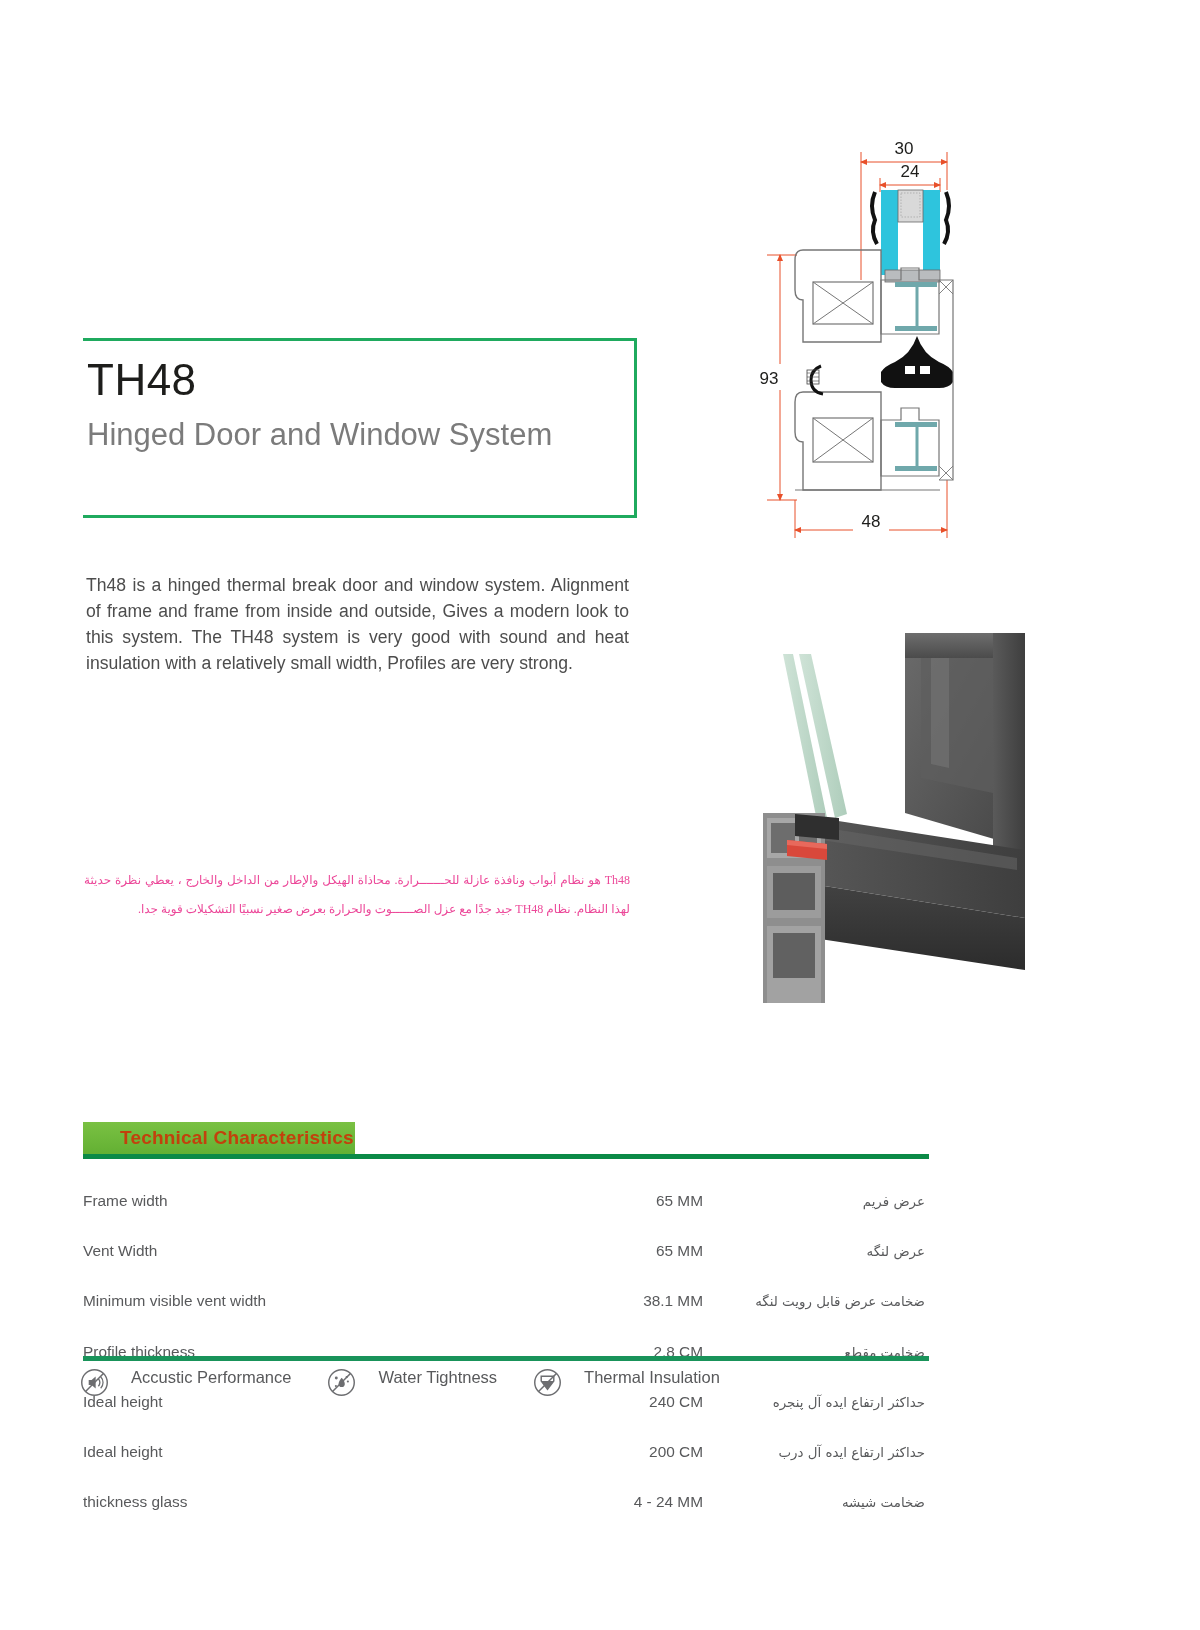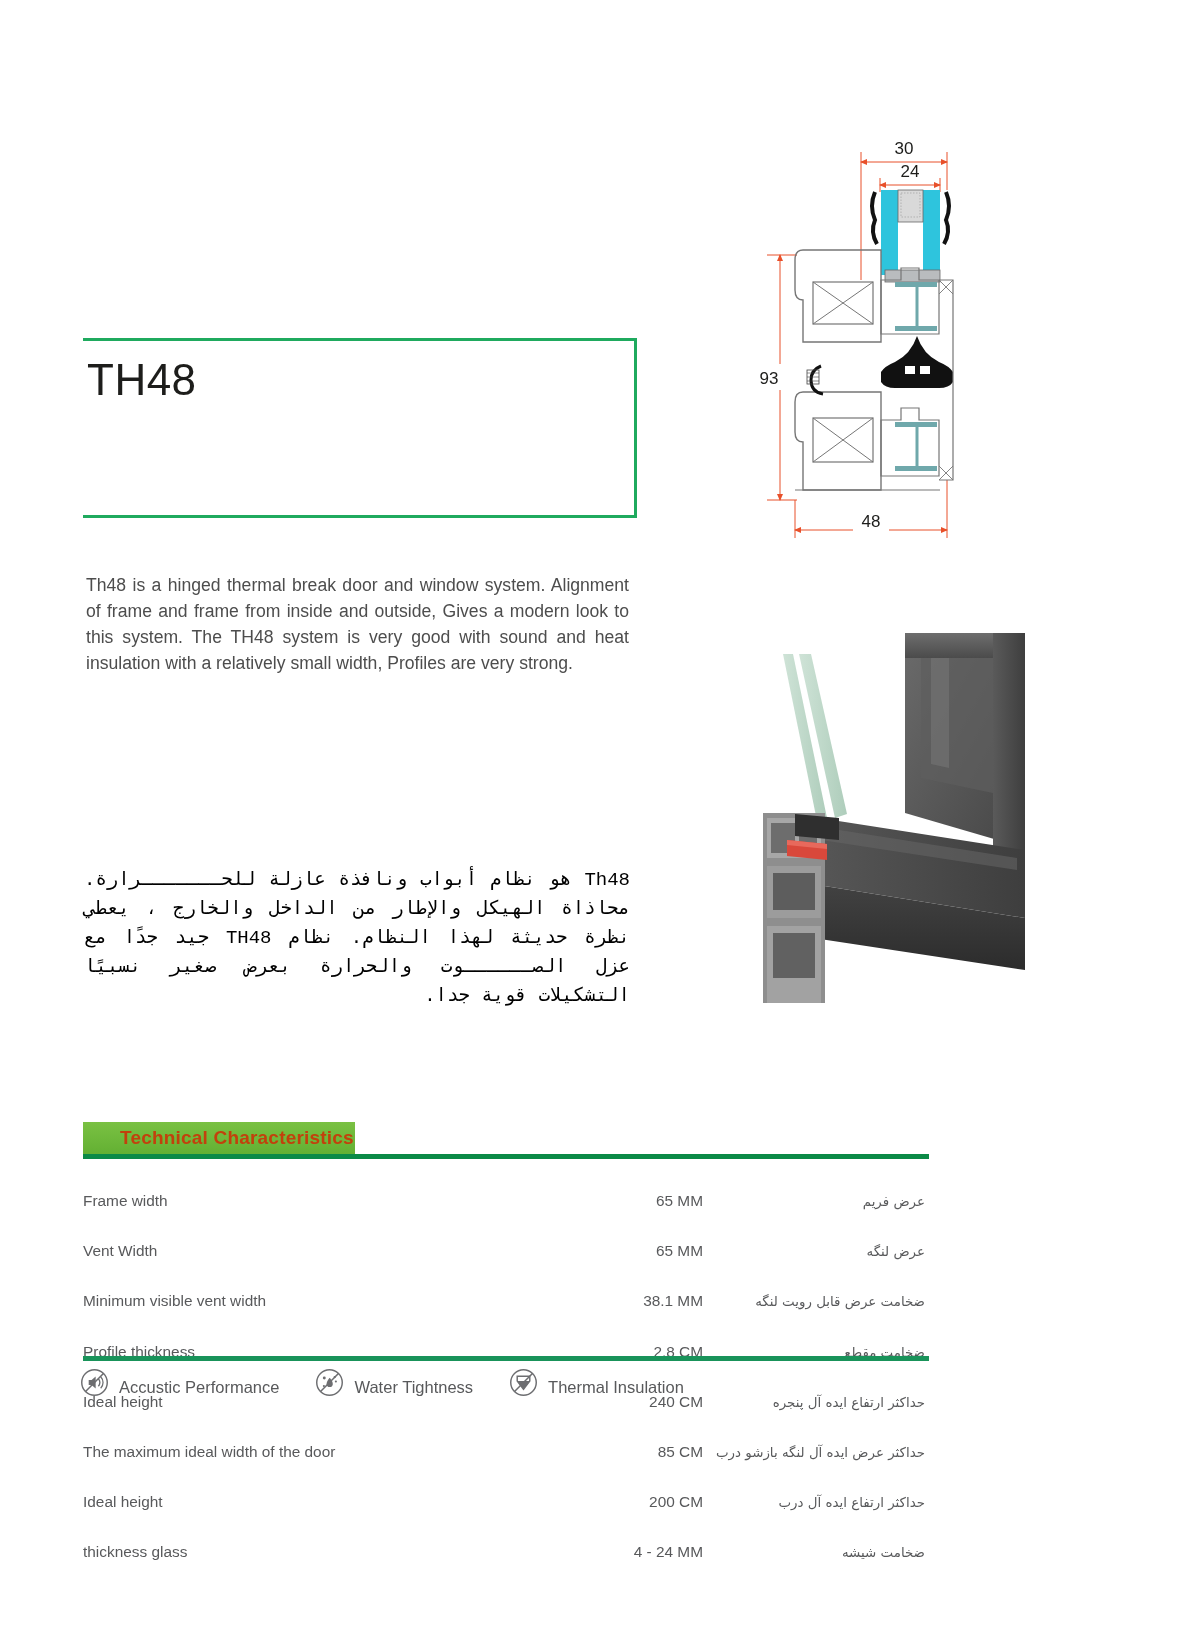--- a/index.html
+++ b/index.html
@@ -36,22 +36,22 @@
   }
   .para-fa {
     position: absolute; right: 570px; top: 730px; width: 546px;
     direction: rtl; text-align: justify;
     font-family: "DejaVu Sans", "Liberation Sans", sans-serif;
     font-size: 15.4px; line-height: 27px; color: #3b3b3b;
   }
   .para-ar {
     position: absolute; right: 570px; top: 866px; width: 546px;
     direction: rtl; text-align: justify;
-    font-family: Liberation Mono, monospace;
-    font-size: 19px; line-height: 29px; color: #000000;
+    font-family: Liberation Serif, serif;
+    font-size: 12px; line-height: 29px; color: #ec4899;
   }
 
   
   .tc-header-bar {
     position: absolute; left: 83px; top: 1122px; width: 272px; height: 32px;
     background: linear-gradient(180deg,#7ac143 0%,#63b033 100%);
   }
   .tc-header-text {
     position: absolute; left: 120px; top: 1127px;
     font-size: 19px; font-weight: bold; color: #c2410c; letter-spacing: .2px;
@@ -74,38 +74,39 @@
   .tc-label { width: 395px; flex: none; }
   .tc-value { width: 225px; flex: none; text-align: right; }
   .tc-fa {
     flex: 1; text-align: right; direction: rtl;
     font-family: "DejaVu Sans", "Liberation Sans", sans-serif;
     font-size: 13.4px; color: #58595b; padding-right: 4px;
   }
 
   
   .features { position: absolute; left: 80px; top: 1368px; display: flex; }
-  .feature { display: flex; align-items: flex-end; margin-right: 36px; }
+  .feature { display: flex; align-items: flex-start; margin-right: 36px; gap: 12px; }
   .feature-label {
     font-size: 16.5px; color: #58595b; margin-left: 10px; white-space: nowrap;
   }
   .ficon { width: 29px; height: 29px; flex: none; }
 
   
   .drawing { position: absolute; left: 735px; top: 130px; width: 265px; height: 430px; }
   
   .photo { position: absolute; left: 735px; top: 618px; width: 290px; height: 385px; }
 </style>
 </head>
 <body>
 
 <div class="page">
 
   <div class="title-box"></div>
   <div class="title-main">TH48</div>
+  <div class="title-sub">Hinged Door and Window System</div>
 
   <div class="para-en">Th48 is a hinged thermal break door and window system. Alignment of frame and frame from inside and outside, Gives a modern look to this system. The TH48 system is very good with sound and heat insulation with a relatively small width, Profiles are very strong.</div>
   <div class="para-ar">Th48 هو نظام أبواب ونافذة عازلة للحـــــــرارة. محاذاة الهيكل والإطار من الداخل والخارج ، يعطي نظرة حديثة لهذا النظام. نظام TH48 جيد جدًا مع عزل الصــــــوت والحرارة بعرض صغير نسبيًا التشكيلات قوية جدا.</div>
 
   <div class="drawing">
     <svg viewBox="0 0 265 430" width="265" height="430">
       <defs>
         <marker id="ar" markerWidth="7" markerHeight="7" refX="6" refY="3" orient="auto">
           <path d="M0,0 L7,3 L0,6 z" fill="#e8502a"></path>
         </marker>
@@ -267,25 +268,20 @@
     </div>
     <div class="tc-row">
       <span class="tc-label">Profile thickness</span>
       <span class="tc-value">2.8 CM</span>
       <span class="tc-fa">ضخامت مقطع</span>
     </div>
     <div class="tc-row">
       <span class="tc-label">Ideal height</span>
       <span class="tc-value">240 CM</span>
       <span class="tc-fa">حداکثر ارتفاع ایده آل پنجره</span>
-    </div>
-    <div class="tc-row">
-      <span class="tc-label">The maximum ideal width of the door</span>
-      <span class="tc-value">85 CM</span>
-      <span class="tc-fa">حداکثر عرض ایده آل لنگه بازشو درب</span>
     </div>
     <div class="tc-row">
       <span class="tc-label">Ideal height</span>
       <span class="tc-value">200 CM</span>
       <span class="tc-fa">حداکثر ارتفاع ایده آل درب</span>
     </div>
     <div class="tc-row">
       <span class="tc-label">thickness glass</span>
       <span class="tc-value">4 - 24 MM</span>
       <span class="tc-fa">ضخامت شیشه</span>

